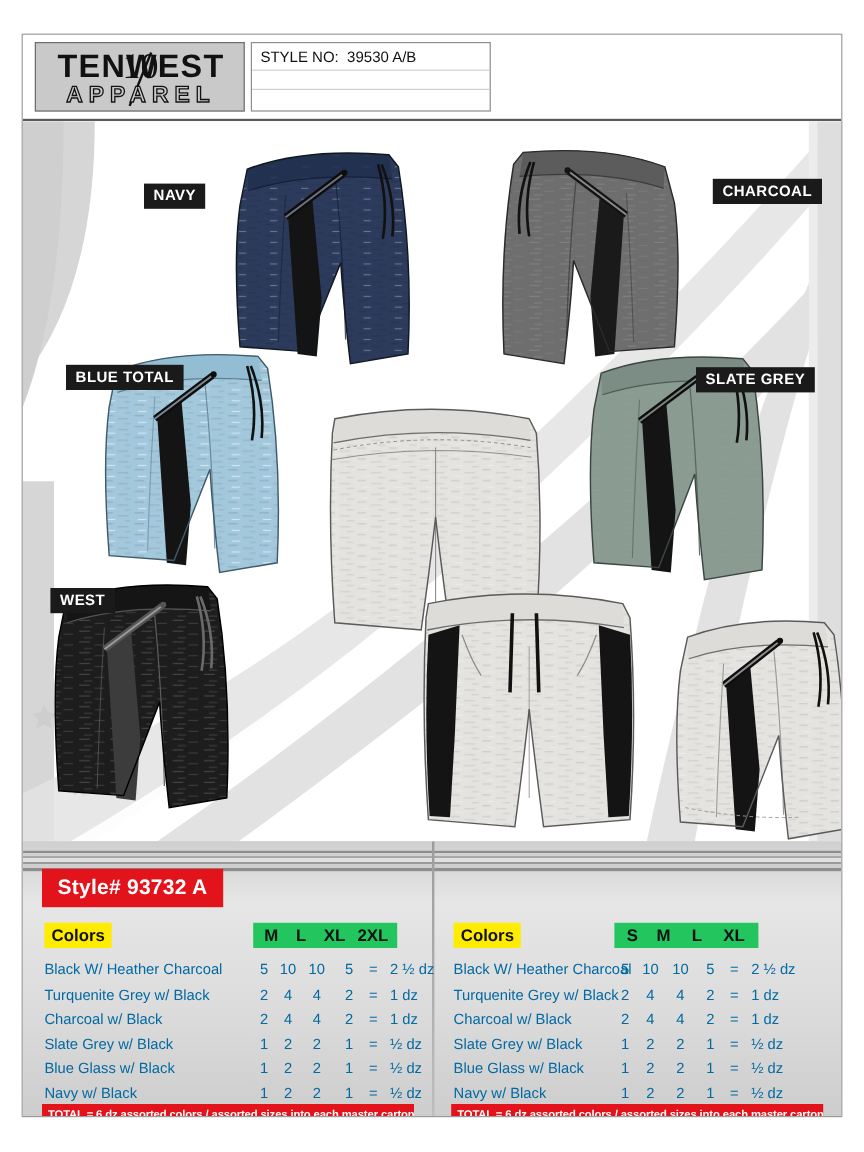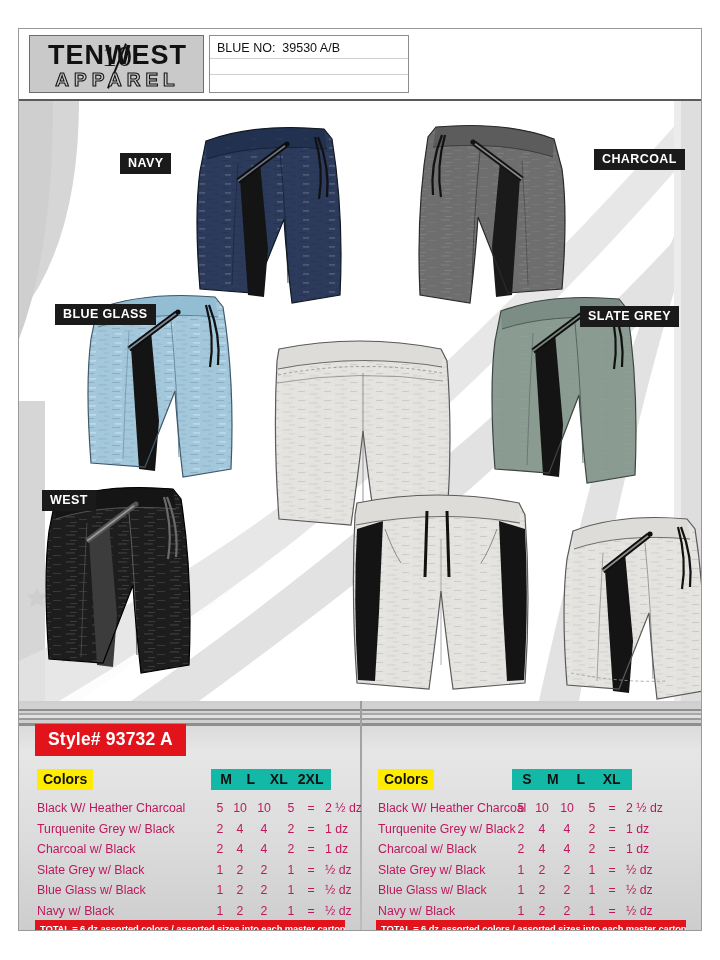--- a/index.html
+++ b/index.html
@@ -59,26 +59,26 @@
   .panel{position:absolute;top:0;width:341px;height:229px;margin-top:20px;}
   .panel.left{left:0;}
   .panel.right{left:341px;}
 
   .style-badge{position:absolute;left:16px;top:3px;background:#e3131c;color:#fff;
        font-weight:bold;font-size:17.5px;padding:5px 13px 6px 13px;white-space:nowrap;
        letter-spacing:.2px;}
 
   .colors-hd{position:absolute;left:18px;top:48px;background:#ffec00;color:#111;
        font-weight:bold;font-size:14px;padding:2px 6px 3px 6px;}
-  .sizes-hd{position:absolute;top:48px;background:#14b8a6;color:#111;
+  .sizes-hd{position:absolute;top:48px;background:#22c55e;color:#111;
        font-weight:bold;font-size:14px;padding:2px 5px 3px 5px;white-space:nowrap;}
   .sizes-hd span{display:inline-block;text-align:center;}
 
   .rows{position:absolute;left:18px;top:78px;width:310px;}
-  .row{position:relative;height:20.6px;font-size:12.3px;color:#be185d;}
+  .row{position:relative;height:20.6px;font-size:12.3px;color:#0369a1;}
   .row .cname{position:absolute;left:0;top:2px;white-space:nowrap;}
   .row .q{position:absolute;top:2px;width:18px;text-align:center;}
   .row .eq{position:absolute;top:2px;width:12px;text-align:center;}
   .row .tot{position:absolute;top:2px;white-space:nowrap;}
 
   .total-bar{position:absolute;left:16px;bottom:12px;width:310px;background:#e3131c;
        color:#fff;font-weight:bold;font-size:9.4px;padding:3px 4px 4px 5px;
        box-sizing:border-box;white-space:nowrap;letter-spacing:-.1px;}
   .total-bar u{text-decoration:underline;}
 </style>
@@ -95,21 +95,21 @@
       </div>
       <div class="logo-ten-num">10</div>
       <div class="logo-slash"></div>
       <div class="logo-bot">APPAREL</div>
     </div>
 
     <div class="style-cell">
       <div class="hl" style="top:22px"></div>
       <div class="hl" style="top:38px"></div>
       <div class="style-txt">
-        <span>BLUE NO:</span>
+        <span>STYLE NO:</span>
         &nbsp;<span>39530 A/B</span>
       </div>
     </div>
 
   </div>
 
   <div class="board">
 
     <svg width="682" height="600" viewBox="0 0 682 600">
       <defs>
@@ -324,21 +324,21 @@
         <path d="M10,160 Q60,170 106,168" stroke="#9b9b9b" stroke-width="0.8" fill="none" stroke-dasharray="3,2.4"></path>
         <path d="M117,14 q9,32 4,62" stroke="#111" stroke-width="2.2" fill="none"></path>
         <path d="M120,14 q12,30 9,60" stroke="#111" stroke-width="2.2" fill="none"></path>
         <path d="M12,18 Q60,0 126,6 L134,16 Q146,92 142,178 L96,186 Q90,134 88,100
                  L58,176 L6,172 Q0,94 6,46 Z" fill="none" stroke="#5a5a5a" stroke-width="1.2"></path>
       </g>
     </svg>
 
     <div class="tag" style="left:101px;top:52px;">NAVY</div>
     <div class="tag" style="left:535px;top:48px;margin-left:40px;">CHARCOAL</div>
-    <div class="tag" style="left:36px;top:203px;">BLUE GLASS</div>
+    <div class="tag" style="left:36px;top:203px;">BLUE TOTAL</div>
     <div class="tag" style="left:561px;top:205px;">SLATE GREY</div>
     <div class="tag" style="left:23px;top:389px;">WEST</div>
   </div>
 
   <div class="spec">
     <div class="spec-grad"></div>
     <div class="stripeband"></div>
     <div class="vdiv"></div>
 
     <div class="panel left">

